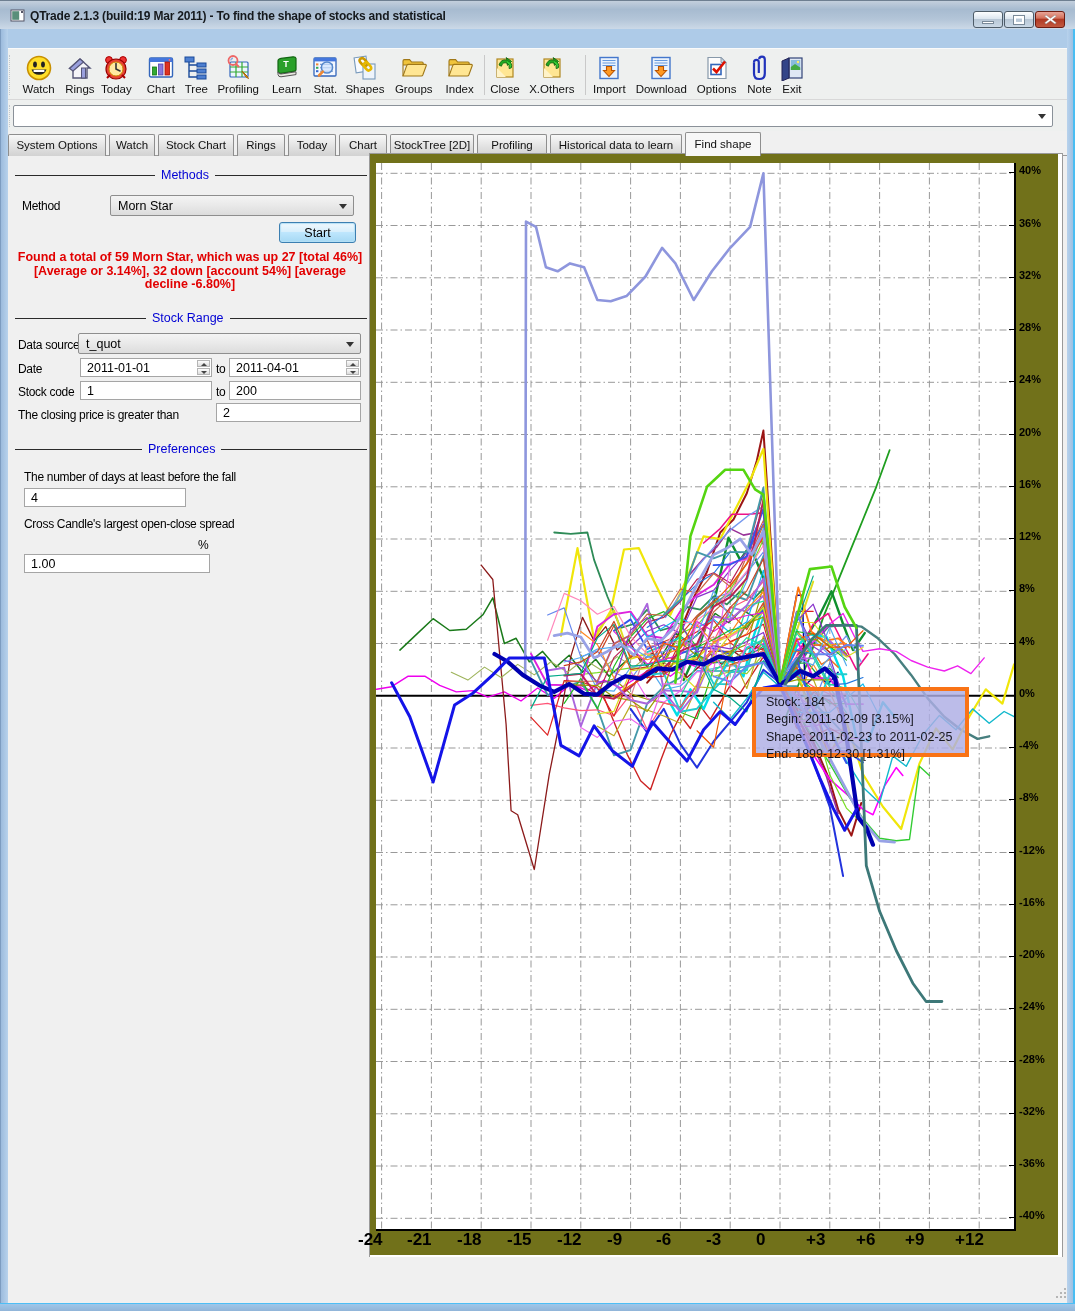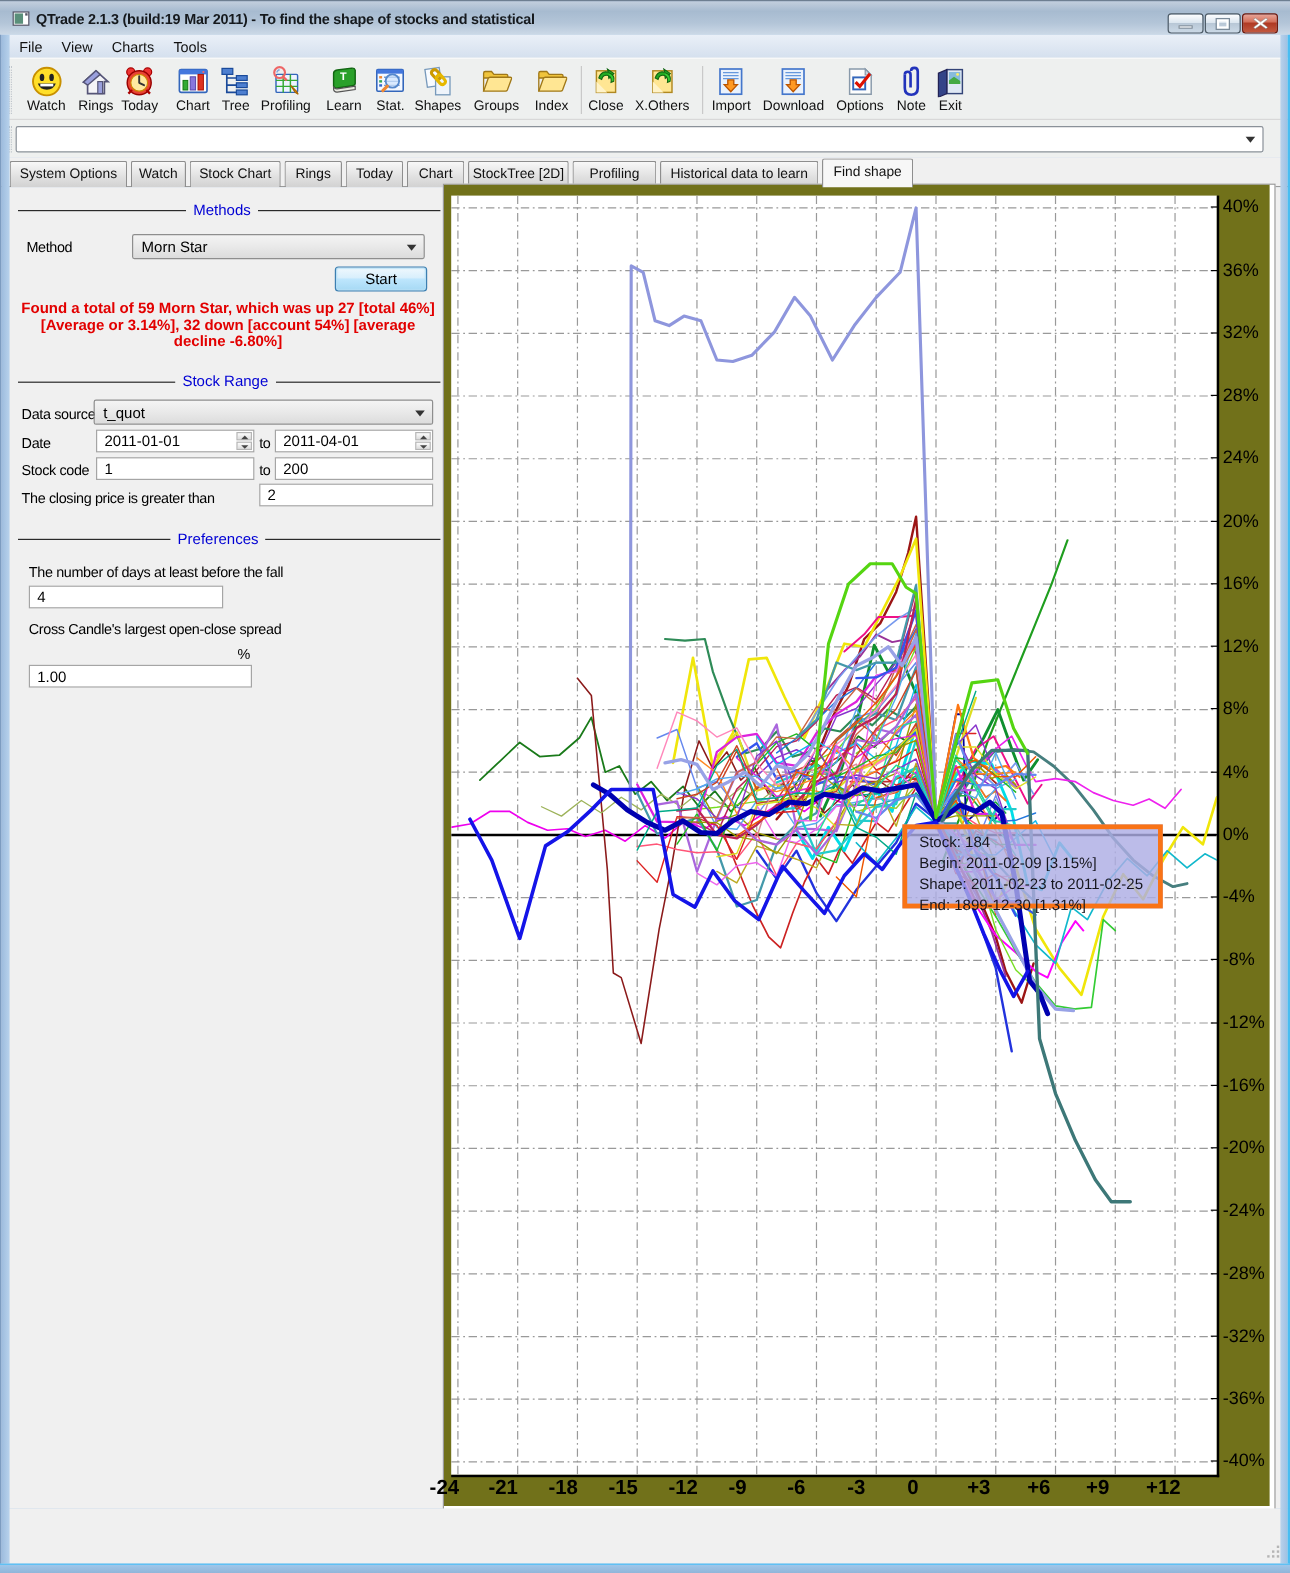--- a/index.html
+++ b/index.html
@@ -79,21 +79,21 @@
 .sd:after { content:""; position:absolute; left:3px; top:2px; border-left:3px solid transparent; border-right:3px solid transparent; border-top:3px solid #444; }
 
 
 #chartbox { position:absolute; left:368px; top:-3px; width:694px; height:1107px;
   background:#fff; border:1px solid #9a9a9a; }
 #chartframe { position:absolute; left:0px; top:0px; width:688px; height:1101px; background:#71711a; }
 #plot { position:absolute; left:6px; top:9px; width:638px; height:1066px; background:#fff; }
 #vaxis { position:absolute; left:644px; top:9px; width:2px; height:1068px; background:#000; }
 #haxis { position:absolute; left:6px; top:1075px; width:640px; height:2px; background:#000; }
 .ytick { position:absolute; left:639px; width:6px; height:1px; background:#000; }
-.ylab { position:absolute; left:649px; font-size:15px; font-weight:normal; color:#000; }
+.ylab { position:absolute; left:649px; font-size:11px; font-weight:bold; color:#000; }
 .xlab { position:absolute; top:1076px; width:48px; text-align:left; font-size:17px; font-weight:bold; color:#000; }
 #tooltip { position:absolute; left:382px; top:533px; width:217px; height:70px;
   background:rgba(173,173,228,0.82); border:4px solid #f97316; font-size:12.5px;
   color:#16161e; padding:3px 0 0 10px; line-height:17.3px; }
 
 
 #bottabs { position:absolute; left:369px; top:1257px; width:700px; height:22px; z-index:4; }
 .btab { position:absolute; top:0; height:20px; border:1px solid #8e8e8e; border-radius:2px;
   background:linear-gradient(#f8f8f8, #ddd); font-size:12px; text-align:center; line-height:19px; }
 .btab.bactive { left:0; width:55px; height:22px; background:#f7f7f7; top:-2px; line-height:23px; }
@@ -124,26 +124,20 @@
     <div class="cbtn">
           <div class="glyph-max"></div>
         </div>
     <div class="cbtn cclose">
           <svg width="13" height="11" viewBox="0 0 13 11">
             <path d="M2 1 L6.5 4.2 L11 1 L12.3 2.2 L8.2 5.5 L12.3 8.8 L11 10 L6.5 6.8 L2 10 L0.7 8.8 L4.8 5.5 L0.7 2.2 Z" fill="#fff" stroke="#888" stroke-width="0.5"></path>
           </svg>
         </div>
   </div>
  </div>
- <div id="menubar">
-      <span>File</span>
-      <span>View</span>
-      <span>Charts</span>
-      <span>Tools</span>
-    </div>
  <div id="toolbar">
       <div class="grip"></div>
       <div class="tbtn" style="margin-left:4.5px">
         <div class="tico"><svg width="26" height="26" viewBox="0 0 26 26">
             <circle cx="13" cy="13" r="11.5" fill="#ffdf29" stroke="#c89000" stroke-width="1.6"></circle>
             <ellipse cx="9" cy="9.5" rx="1.9" ry="3" fill="#222"></ellipse>
             <ellipse cx="17" cy="9.5" rx="1.9" ry="3" fill="#222"></ellipse>
             <path d="M5.5 14.5 A8 8 0 0 0 20.5 14.5 Z" fill="#222"></path>
             <rect x="7.6" y="14.8" width="10.8" height="2.2" fill="#fff"></rect>
           </svg></div>

